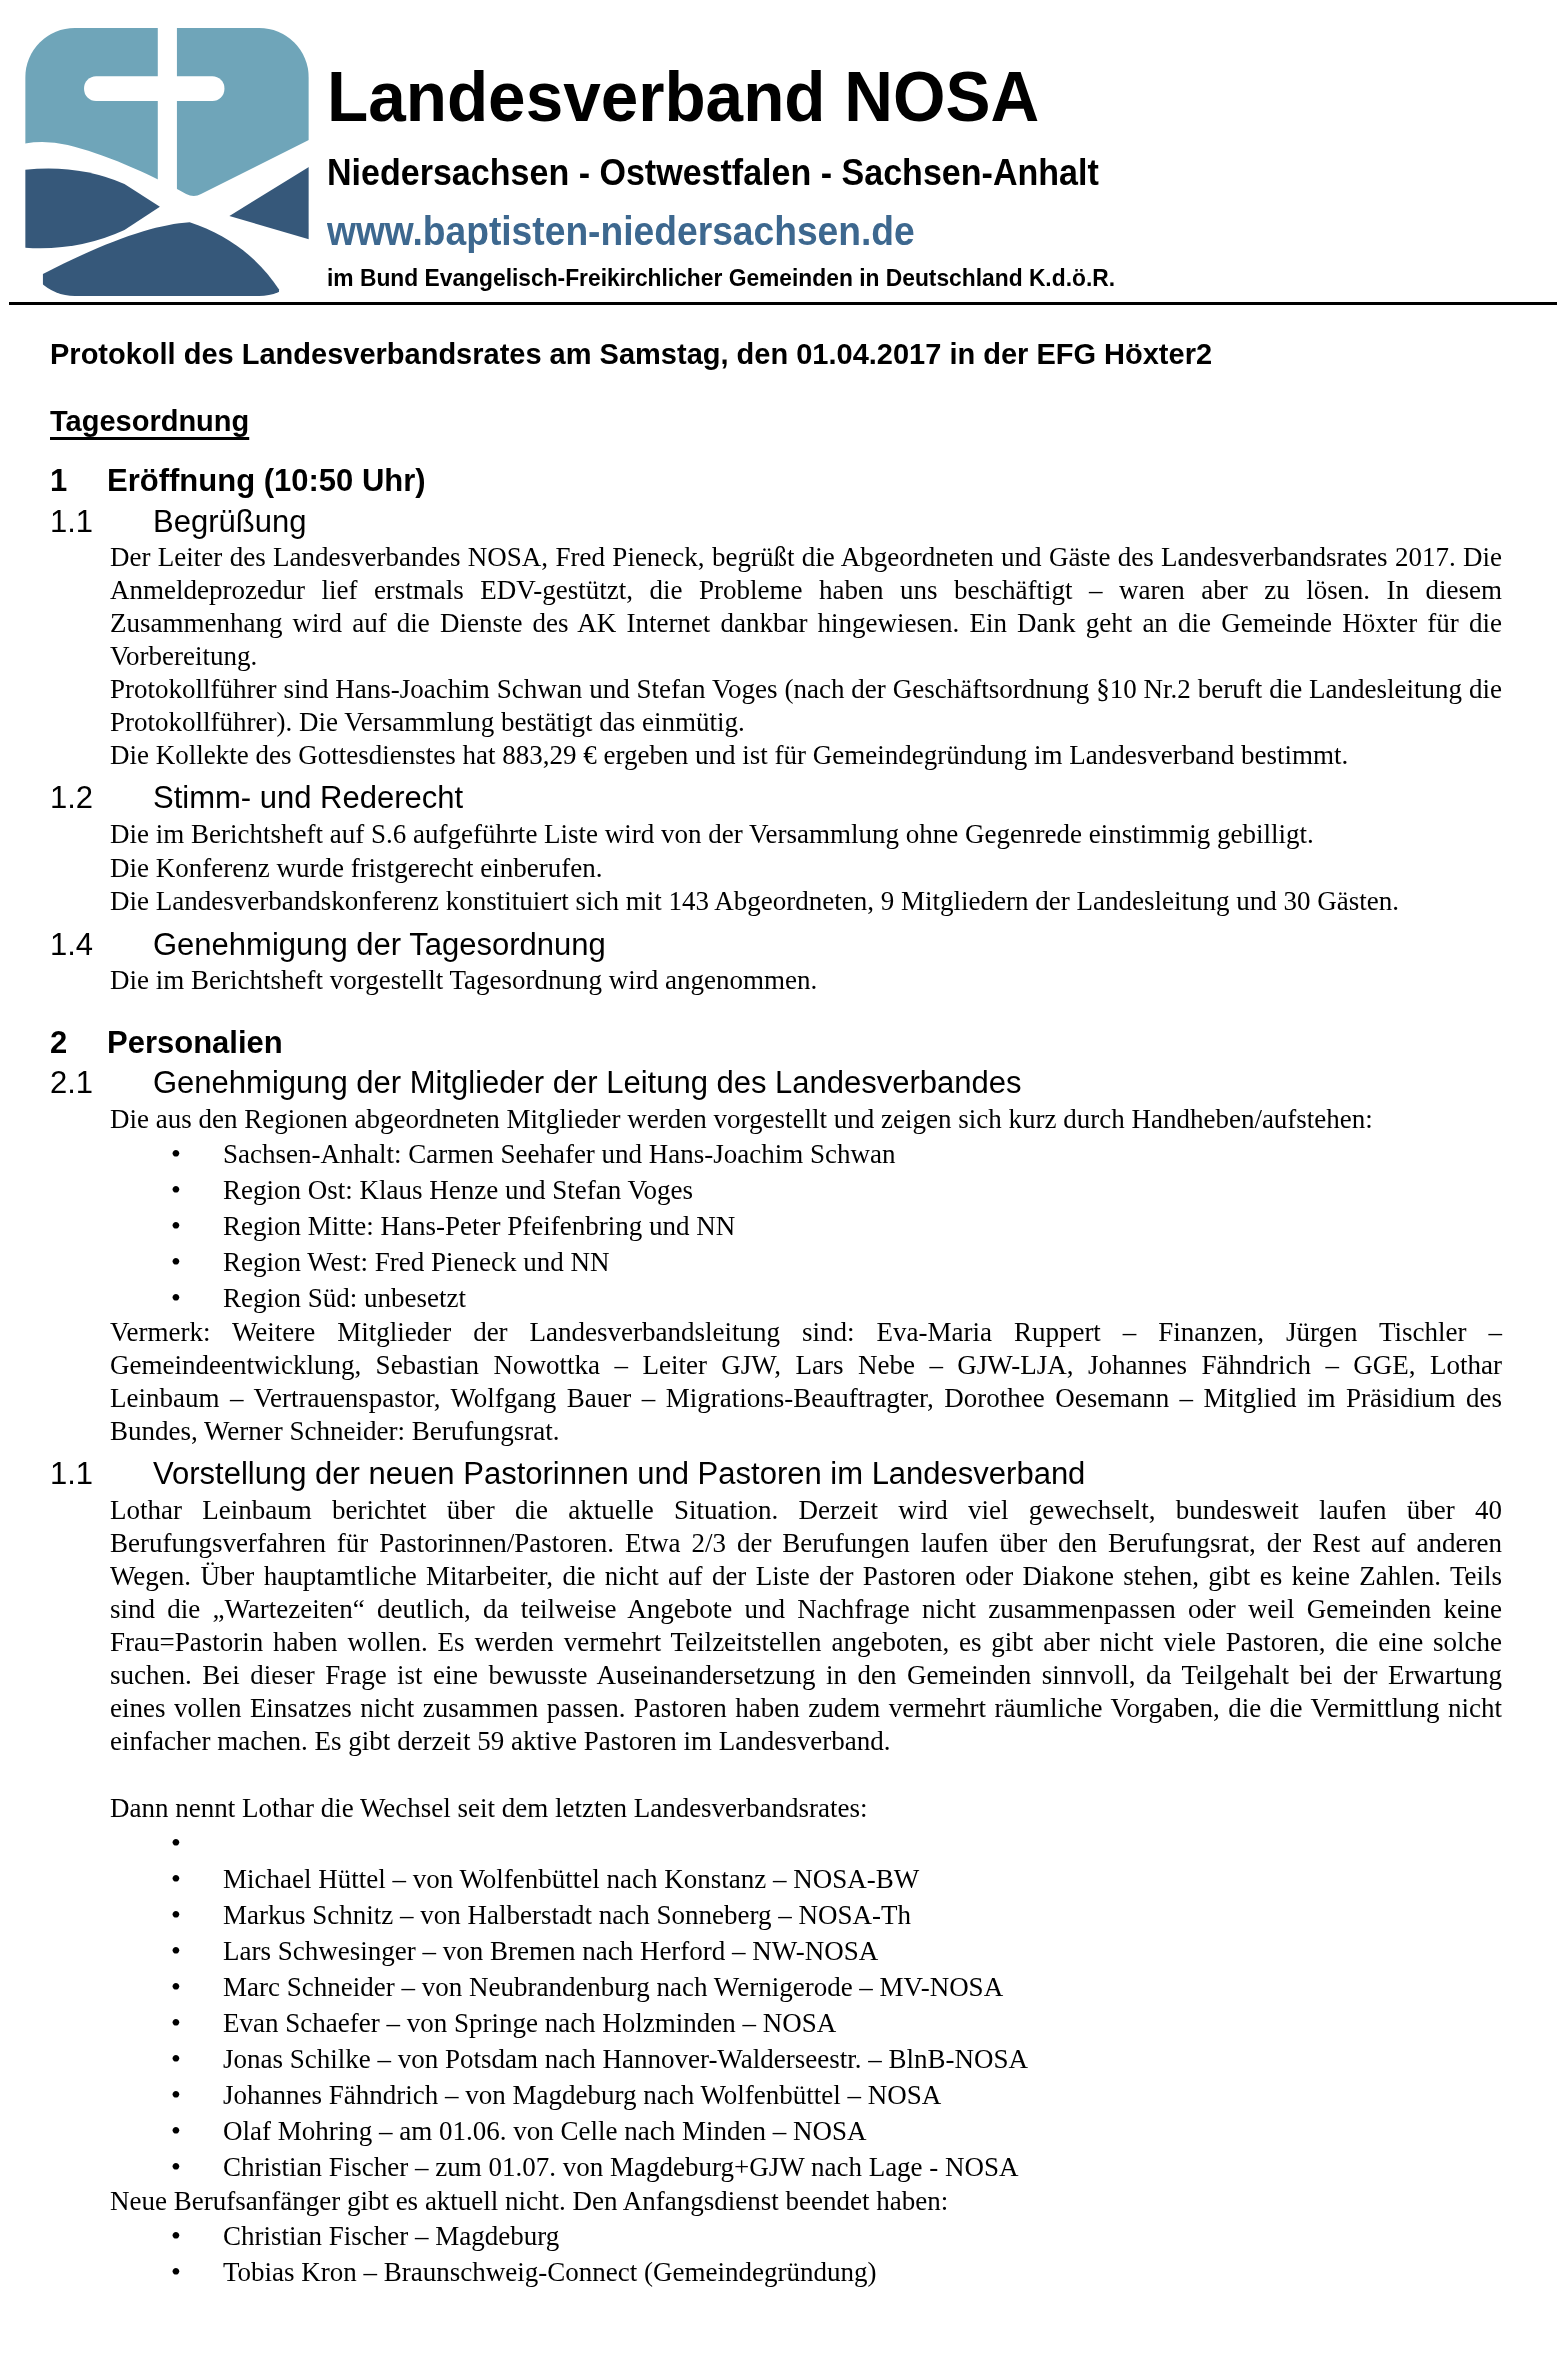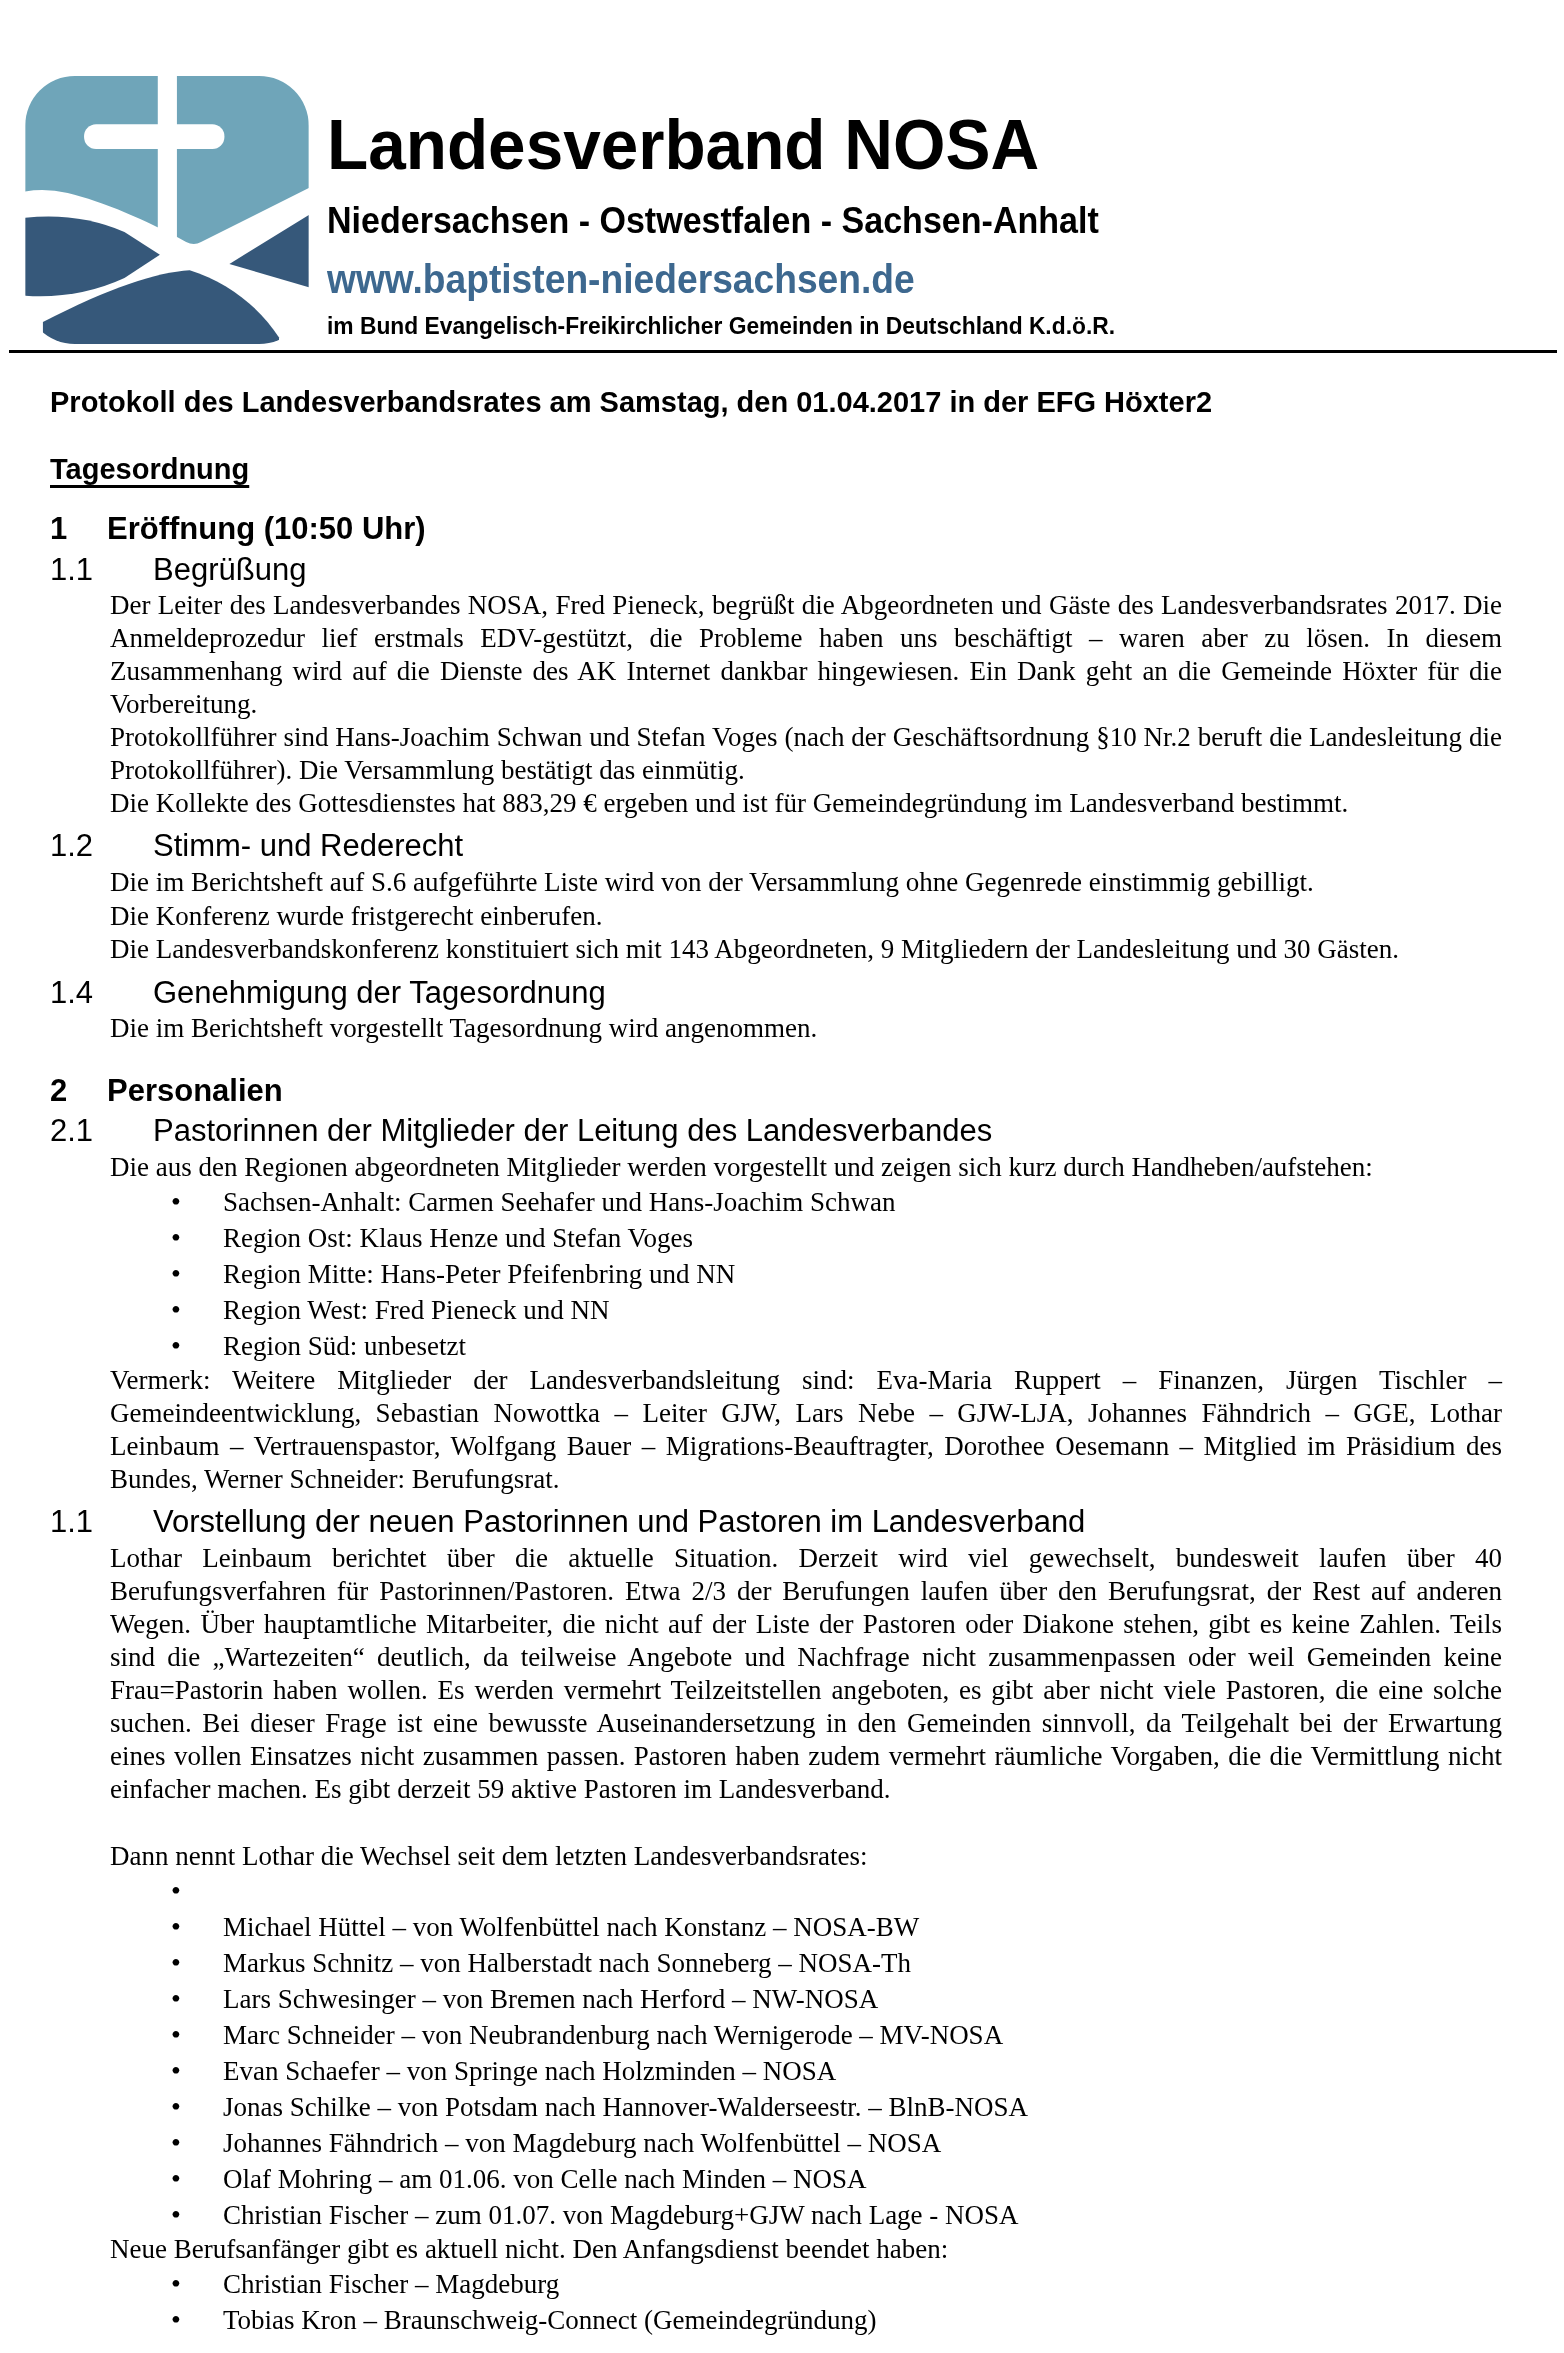--- a/index.html
+++ b/index.html
@@ -6,21 +6,21 @@
   .page {
     position:relative;
     width:1565px; height:2354px;
     margin:0 auto;
     background:#ffffff;
     color:#000;
     font-family:"Liberation Serif","DejaVu Serif",serif;
     overflow:hidden;
   }
   
-  .letterhead { display:flex; padding:28px 18px 0 25px;margin-top:48px; }
+  .letterhead { display:flex; padding:28px 18px 0 25px; }
   .logo { width:284px; height:268px; flex:0 0 auto; }
   .logo svg { width:284px; height:268px; display:block; }
   .lh-text { margin-left:18px; font-family:"Liberation Sans","DejaVu Sans",sans-serif; font-weight:700; }
   .org-name   { font-size:71px; line-height:75px; margin-top:30.5px; transform:scaleX(.95); transform-origin:0 0; white-space:nowrap; }
   .region-line{ font-size:37px;  line-height:41px;  margin-top:18px; transform:scaleX(.92); transform-origin:0 0; white-space:nowrap; }
   .website    { font-size:40px;  line-height:43px;  margin-top:17px; transform:scaleX(.93); transform-origin:0 0; white-space:nowrap; color:#3d688f; }
   .affiliation{ font-size:24px;  line-height:28px;  margin-top:11.4px; transform:scaleX(.95); transform-origin:0 0; white-space:nowrap; }
   .rule { height:3.6px; background:#000; margin:5.7px 8.5px 0 8.5px; }
 
   
@@ -115,21 +115,21 @@
     </div>
     <p class="p">Die im Berichtsheft vorgestellt Tagesordnung wird angenommen.</p>
 
     <div class="h1row big-gap">
       <span class="num">2</span>
       <span class="htxt">Personalien</span>
     </div>
 
     <div class="h2row tight">
       <span class="num">2.1</span>
-      <span class="htxt">Pastorinnen der Mitglieder der Leitung des Landesverbandes</span>
+      <span class="htxt">Genehmigung der Mitglieder der Leitung des Landesverbandes</span>
     </div>
     <p class="p single">Die aus den Regionen abgeordneten Mitglieder werden vorgestellt und zeigen sich kurz durch Handheben/aufstehen:</p>
     <div>
       <div class="li">
         <span class="dot">•</span>
         <span>Sachsen-Anhalt: Carmen Seehafer und Hans-Joachim Schwan</span>
       </div>
       <div class="li">
         <span class="dot">•</span>
         <span>Region Ost: Klaus Henze und Stefan Voges</span>

